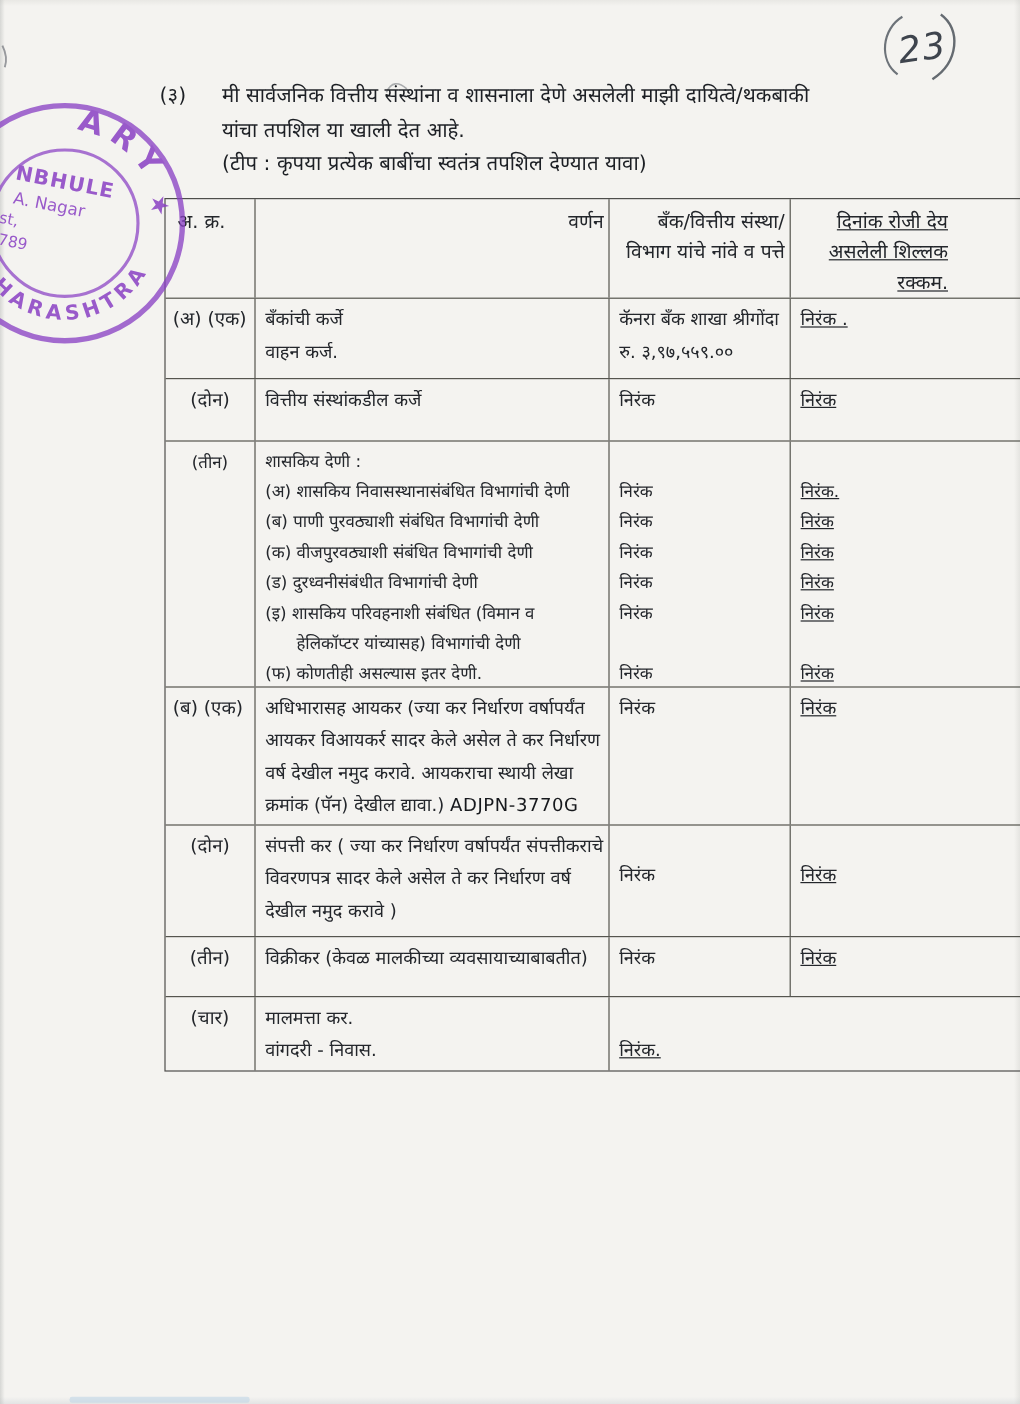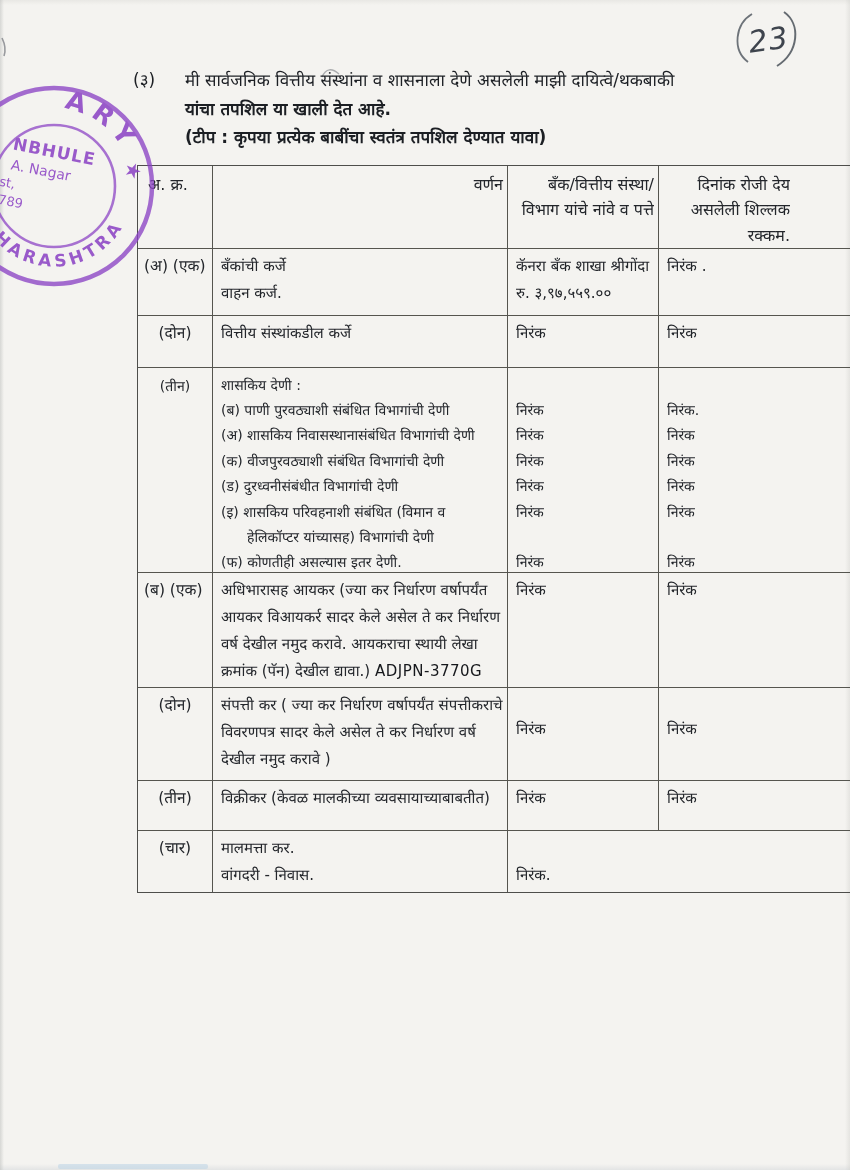--- a/index.html
+++ b/index.html
@@ -10,27 +10,27 @@
       linear-gradient(270deg, rgba(200,200,196,.35) 0px, rgba(200,200,196,0) 5px),
       linear-gradient(0deg, rgba(205,210,214,.45) 0px, rgba(205,210,214,0) 6px),
       linear-gradient(180deg, rgba(215,215,210,.4) 0px, rgba(215,215,210,0) 5px),
       #f4f3f0;
     font-family:"DejaVu Sans",sans-serif;color:#23262b;
   }
   
   .intro{position:absolute;left:133px;top:66px;width:620px;font-size:17px;line-height:28.5px;color:#1c1f24;}
   .intro .row1{display:flex;}
   .intro .num{width:52px;flex:0 0 52px;}
-  .intro .cont{padding-left:52px;font-weight:bold;}
+  .intro .cont{padding-left:52px;}
   
   .tbl{position:absolute;left:137px;top:165px;width:762px;border:1.4px solid #4e4e4b;box-sizing:border-box;background:transparent;}
   .trow{display:grid;grid-template-columns:75px 295px 151px 135px;border-bottom:1px solid #55554f;}
   .trow:last-child{border-bottom:none;}
   .cell{border-right:1px solid #55554f;box-sizing:border-box;overflow:hidden;font-size:15px;line-height:27px;padding:4px 4px 0 8px;white-space:nowrap;}
-  .cell:last-child{border-right:none;}
+  .cell:last-child{border-right:none;text-decoration:underline;}
   .sr{padding-left:6px;padding-right:6px;font-size:15.5px;}
   .sr.right{text-align:center;}
   .hdr .cell{text-align:right;font-size:16px;line-height:26px;padding-top:6px;}
   .hdr .c1{text-align:left;padding-left:10px;}
   .line{height:25.4px;line-height:25.4px;white-space:nowrap;overflow:hidden;}
   .items .cell{font-size:14px;padding-top:5px;}
   .items .indent{padding-left:26px;}
   .padtop28{padding-top:28px;}
   .padtop31{padding-top:31px;}
   .pan{font-weight:normal;font-size:15px;letter-spacing:.5px;color:#16181c;}
@@ -103,22 +103,22 @@
       <div class="cell sr right">(दोन)</div>
       <div class="cell">वित्तीय संस्थांकडील कर्जे</div>
       <div class="cell">निरंक</div>
       <div class="cell">निरंक</div>
     </div>
 
     <div class="trow items" style="height:204px">
       <div class="cell sr right">(तीन)</div>
       <div class="cell">
         <div class="line">शासकिय देणी :</div>
+        <div class="line">(अ) शासकिय निवासस्थानासंबंधित विभागांची देणी</div>
         <div class="line">(ब)  पाणी पुरवठ्याशी संबंधित विभागांची देणी</div>
-        <div class="line">(अ) शासकिय निवासस्थानासंबंधित विभागांची देणी</div>
         <div class="line">(क) वीजपुरवठ्याशी संबंधित विभागांची देणी</div>
         <div class="line">(ड) दुरध्वनीसंबंधीत विभागांची देणी</div>
         <div class="line">(इ) शासकिय परिवहनाशी संबंधित (विमान व</div>
         <div class="line indent">हेलिकॉप्टर यांच्यासह) विभागांची देणी</div>
         <div class="line">(फ) कोणतीही असल्यास इतर देणी.</div>
       </div>
       <div class="cell">
         <div class="line"></div>
         <div class="line">निरंक</div>
         <div class="line">निरंक</div>

